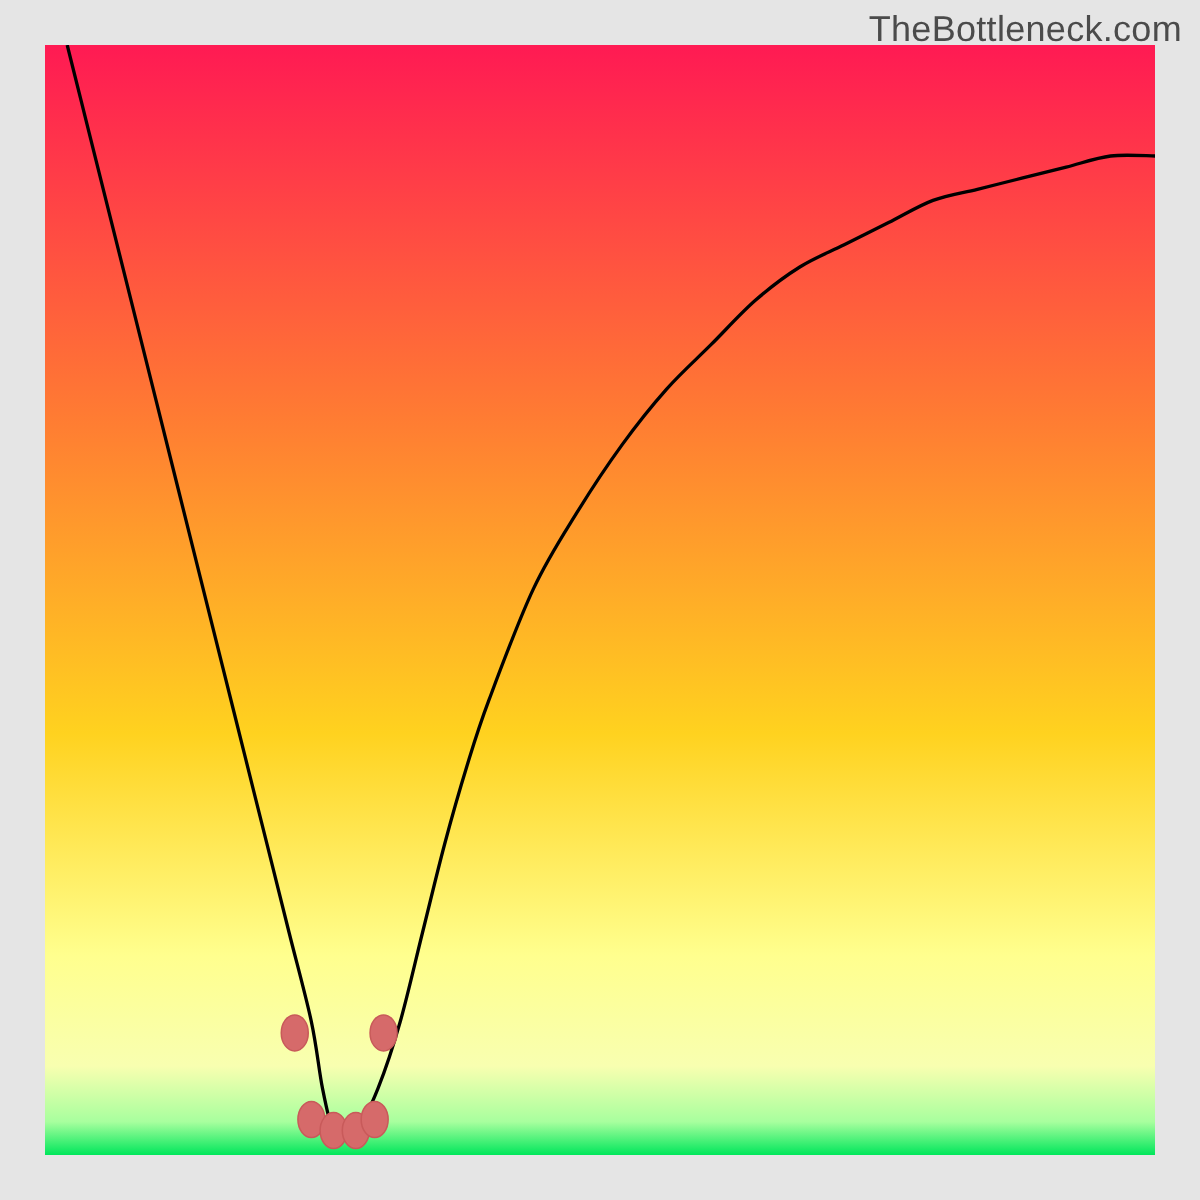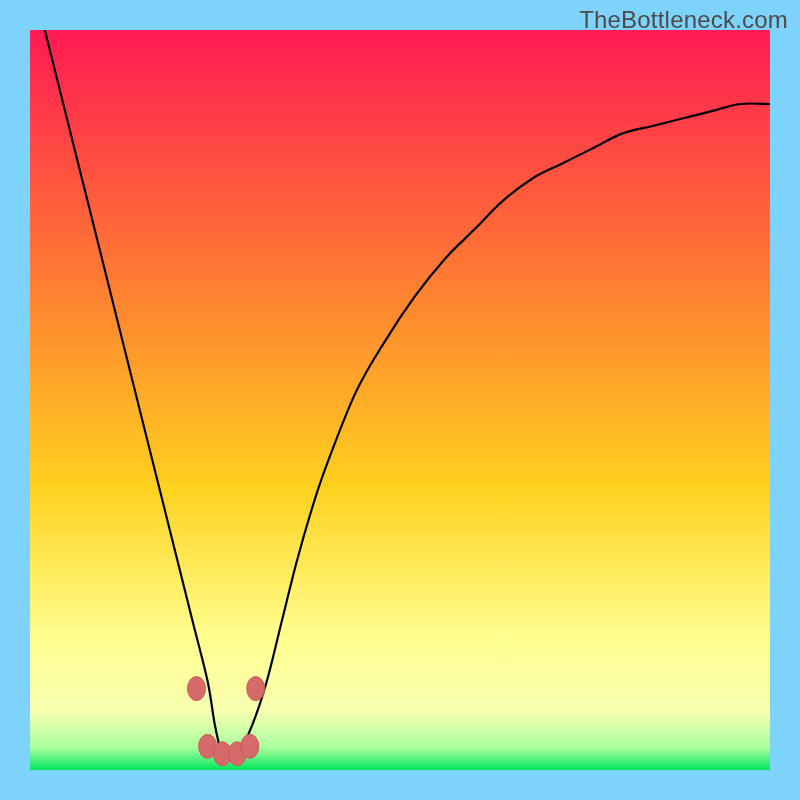--- a/index.html
+++ b/index.html
@@ -8,21 +8,21 @@
     width: 800px;
     height: 800px;
     overflow: hidden;
     background: #000;
     font-family: Arial, Helvetica, sans-serif;
   }
   .frame {
     position: relative;
     width: 800px;
     height: 800px;
-    background: #7dd3fc;
+    background: #e5e5e5;
   }
   .plot {
     position: absolute;
     left: 30px;
     top: 30px;
     width: 740px;
     height: 740px;
     overflow: hidden;
   }
   .watermark {

